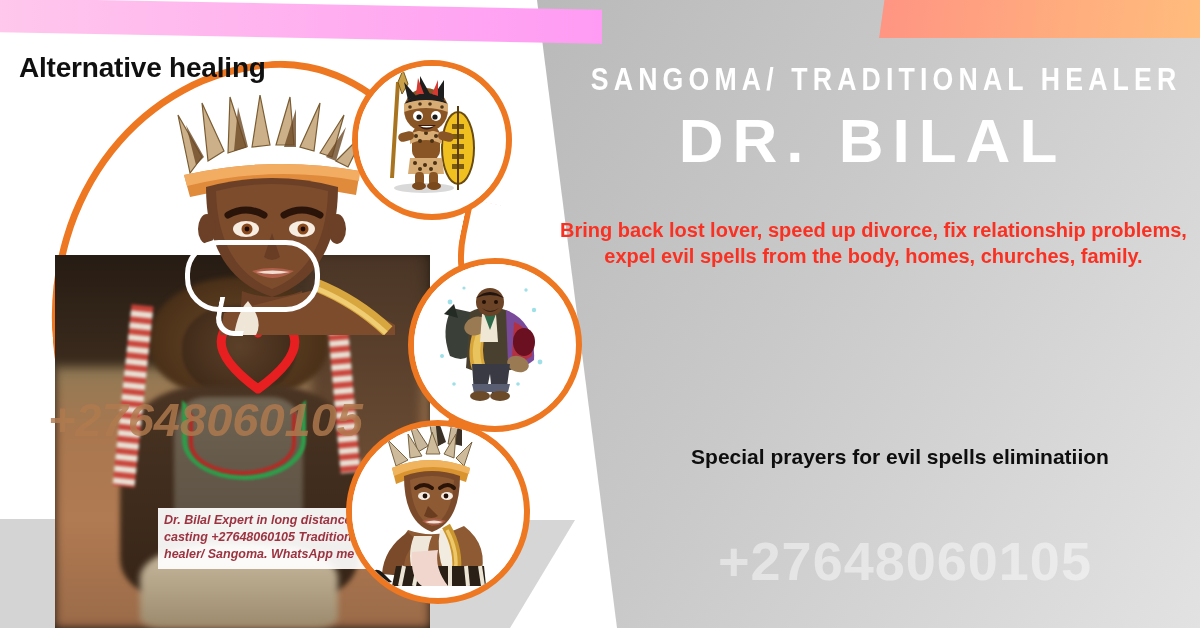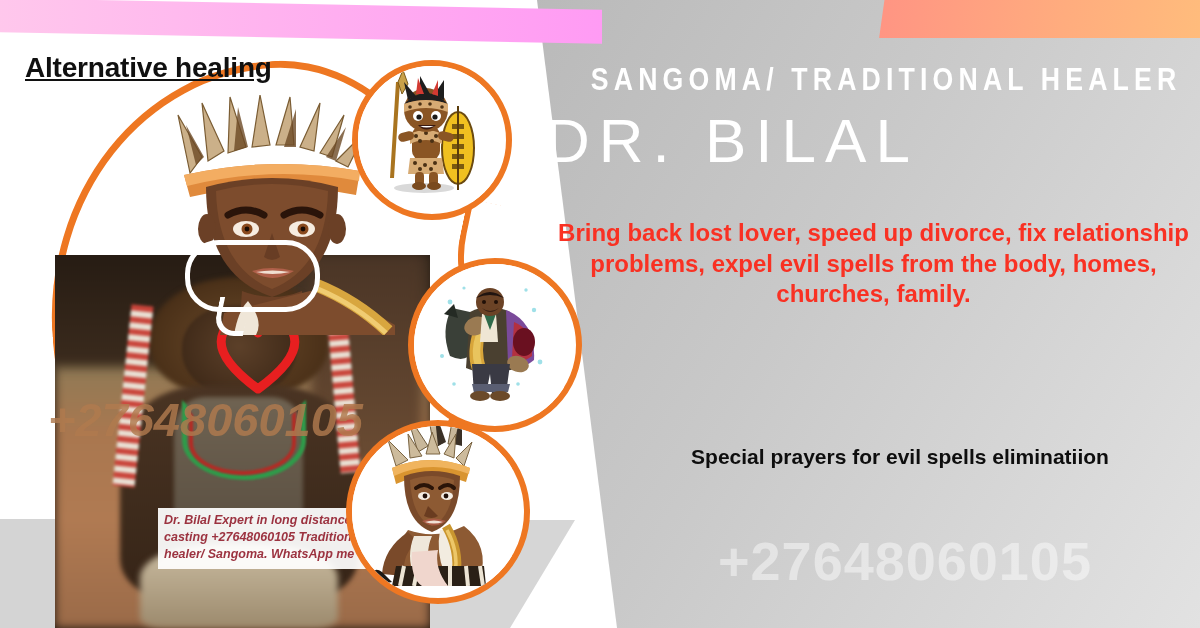--- a/index.html
+++ b/index.html
@@ -42,26 +42,25 @@
     background:#d4d4d4;
   }
 
   
   .left-art{
     position:absolute;left:0;top:0;width:600px;height:628px;
     overflow:hidden;
   }
 
   .headline-alt{
-    position:absolute;left:25px;top:52px;
+    position:absolute;left:19px;top:52px;
     font-size:28px;font-weight:bold;color:#101010;
     letter-spacing:-0.2px;
     white-space:nowrap;
     z-index:40;
-    text-decoration:underline;
   }
 
   
   .arc-main{
     position:absolute;left:52px;top:62px;
     width:430px;height:520px;
     border:7px solid #ee7722;
     border-radius:55% 45% 48% 52% / 50% 50% 50% 50%;
     border-right-color:transparent;
     transform:rotate(-4deg);
@@ -242,28 +241,28 @@
   .kicker{
     position:absolute;left:0;top:62px;width:655px;
     text-align:center;
     font-size:31px;font-weight:bold;color:#ffffff;
     letter-spacing:6px;
     transform:scaleX(0.86);
     white-space:nowrap;
   }
   .brand{
     position:absolute;left:0;top:105px;width:655px;
-    text-align:left;
-    font-size:62px;font-weight:normal;color:#ffffff;
+    text-align:center;
+    font-size:62px;font-weight:bold;color:#ffffff;
     letter-spacing:9px;
   }
   .red-block{
     position:absolute;left:6px;top:218px;width:645px;
     text-align:center;
-    font-size:24px;font-weight:bold;color:#f93123;
+    font-size:20px;font-weight:bold;color:#f93123;
     line-height:1.28;
   }
   .black-block{
     position:absolute;left:55px;top:443px;width:600px;
     text-align:center;
     font-size:21px;font-weight:bold;color:#0e0e0e;
     line-height:1.3;
   }
   .phone-ghost{
     position:absolute;left:60px;top:530px;width:600px;

